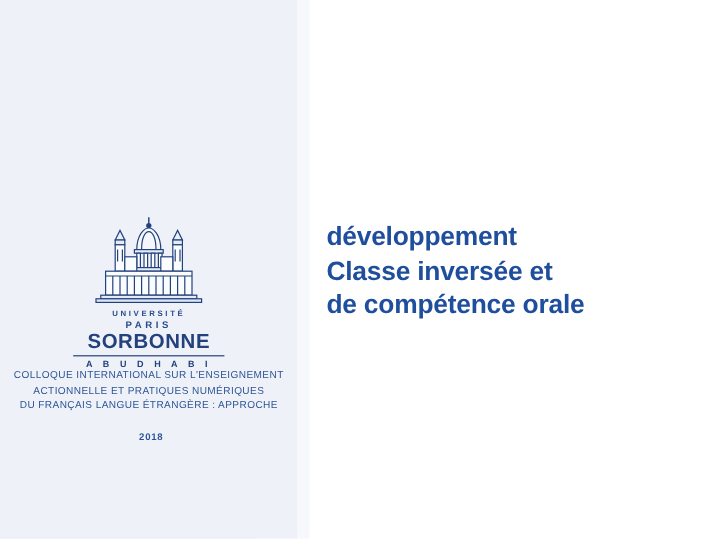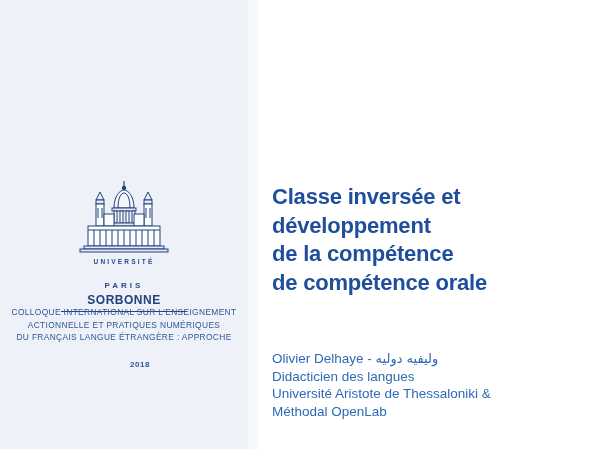--- a/index.html
+++ b/index.html
@@ -57,24 +57,24 @@
   }
   .logo-univ {
     font-size: 6.5px;
     letter-spacing: 2.2px;
     color: #2a4c8f;
   }
   .logo-paris {
     font-size: 8px;
     letter-spacing: 3px;
     color: #2a4c8f;
-    margin-top: 16px;
+    margin-top: 1px;
   }
   .logo-sorbonne {
-    font-size: 12px;
+    font-size: 17px;
     letter-spacing: 0.5px;
     color: #23417d;
     line-height: 18px;
     margin-top: 1px;
   }
   .logo-rule {
     width: 126px;
     height: 1px;
     background: #23417d;
     margin: 2px auto 2px auto;
@@ -94,21 +94,21 @@
     color: #2f5597;
     font-size: 8.4px;
     line-height: 12.6px;
     letter-spacing: 0.35px;
   }
   .caption div {
     white-space: nowrap;
   }
   .year {
     position: absolute;
-    left: 16px;
+    left: 2px;
     top: 360px;
     width: 248px;
     text-align: center;
     color: #2f5597;
     font-size: 8px;
     font-weight: bold;
     letter-spacing: 0.6px;
   }
   
   .title {
@@ -189,40 +189,31 @@
         <path d="M26 52 L26 68 M32 52 L32 68 M38 52 L38 68 M44 52 L44 68 M50 52 L50 68 M56 52 L56 68 M62 52 L62 68 M68 52 L68 68 M74 52 L74 68 M80 52 L80 68 M86 52 L86 68"></path>
 
         <rect x="16" y="68" width="80" height="3" fill="#e5ebf5"></rect>
         <rect x="12" y="71" width="88" height="3" fill="#dde5f2"></rect>
       </g>
     </svg>
     <div class="logo-text logo-univ">UNIVERSITÉ</div>
     <div class="logo-text logo-paris">PARIS</div>
     <div class="logo-text logo-sorbonne">SORBONNE</div>
     <div class="logo-rule"></div>
+    <div class="logo-text logo-abudhabi">A B U   D H A B I</div>
   </div>
 
   <div class="caption">
     <div>COLLOQUE INTERNATIONAL SUR L'ENSEIGNEMENT</div>
     <div>ACTIONNELLE ET PRATIQUES NUMÉRIQUES</div>
     <div>DU FRANÇAIS LANGUE ÉTRANGÈRE : APPROCHE</div>
   </div>
 
   <div class="year">2018</div>
 
   <div class="title">
+    <div>développement</div>
     <div>Classe inversée et</div>
-    <div>développement</div>
-    <div>de la compétence</div>
     <div>de compétence orale</div>
   </div>
 
-  <div class="subtitle">
-    <div>
-      <span>Olivier Delhaye -</span>
-      <span class="arabic">وليفيه دوليه</span>
-    </div>
-    <div>Didacticien des langues</div>
-    <div>Université Aristote de Thessaloniki &amp;</div>
-    <div>Méthodal OpenLab</div>
-  </div>
 
 </div>
 
 </body></html>

